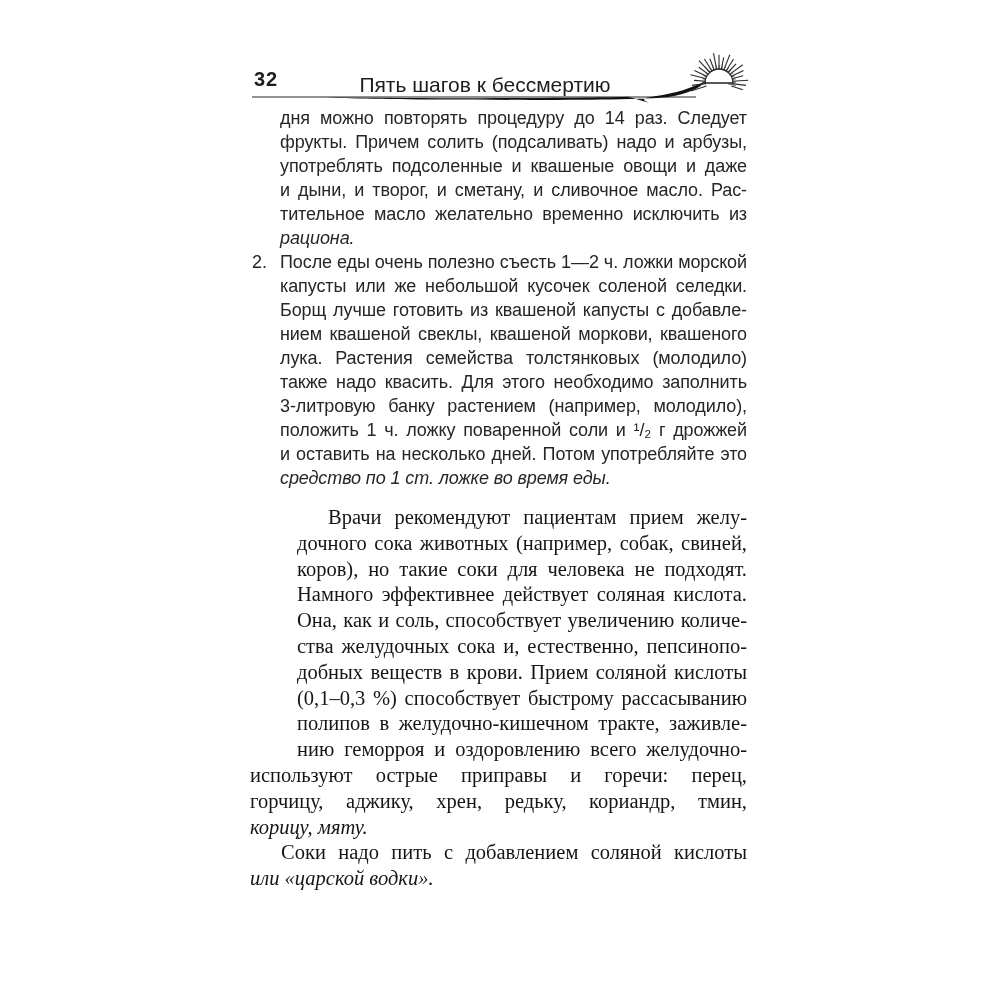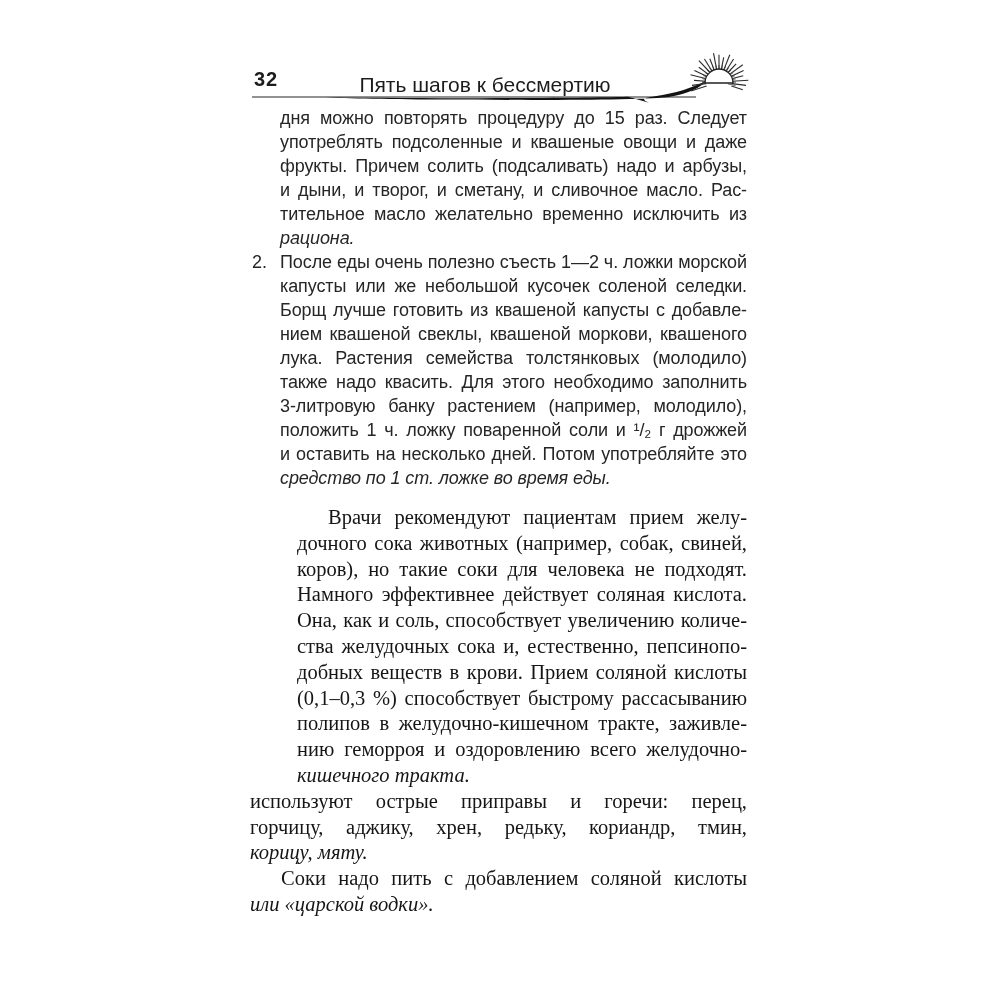--- a/index.html
+++ b/index.html
@@ -98,23 +98,23 @@
         <line x1="461.5" y1="25.0" x2="454.9" y2="20.5" stroke="#3a3a3a" stroke-width="0.8"></line>
         <line x1="460.7" y1="26.6" x2="453.3" y2="23.5" stroke="#3a3a3a" stroke-width="0.8"></line>
         <line x1="460.2" y1="28.3" x2="452.3" y2="26.7" stroke="#3a3a3a" stroke-width="0.8"></line>
         <line x1="460.0" y1="30.0" x2="452.0" y2="30.0" stroke="#3a3a3a" stroke-width="0.8"></line>
       </g>
     <path d="M 455 31 A 14 14 0 0 1 483 31 L 455 31 Z" fill="#ffffff" stroke="#222222" stroke-width="1.3"></path>
   </svg>
 
   <div class="column">
       <div class="block sans">
-        <div class="line">дня можно повторять процедуру до 15 раз. Следует</div>
+        <div class="line">дня можно повторять процедуру до 14 раз. Следует</div>
+        <div class="line">фрукты. Причем солить (подсаливать) надо и арбузы,</div>
         <div class="line">употреблять подсоленные и квашеные овощи и даже</div>
-        <div class="line">фрукты. Причем солить (подсаливать) надо и арбузы,</div>
         <div class="line">и дыни, и творог, и сметану, и сливочное масло. Рас-</div>
         <div class="line">тительное масло желательно временно исключить из</div>
         <div class="line last">рациона.</div>
       </div>
       <div class="block sans">
         <span class="marker">2.</span>
         <div class="line">После еды очень полезно съесть 1—2 ч. ложки морской</div>
         <div class="line">капусты или же небольшой кусочек соленой селедки.</div>
         <div class="line">Борщ лучше готовить из квашеной капусты с добавле-</div>
         <div class="line">нием квашеной свеклы, квашеной моркови, квашеного</div>
@@ -129,21 +129,20 @@
         <div class="line indent">Врачи рекомендуют пациентам прием желу-</div>
         <div class="line">дочного сока животных (например, собак, свиней,</div>
         <div class="line">коров), но такие соки для человека не подходят.</div>
         <div class="line">Намного эффективнее действует соляная кислота.</div>
         <div class="line">Она, как и соль, способствует увеличению количе-</div>
         <div class="line">ства желудочных сока и, естественно, пепсинопо-</div>
         <div class="line">добных веществ в крови. Прием соляной кислоты</div>
         <div class="line">(0,1–0,3 %) способствует быстрому рассасыванию</div>
         <div class="line">полипов в желудочно-кишечном тракте, заживле-</div>
         <div class="line">нию геморроя и оздоровлению всего желудочно-</div>
-        <div class="line last">кишечного тракта.</div>
       </div>
       <div class="block serif">
         <div class="line">используют острые приправы и горечи: перец,</div>
         <div class="line">горчицу, аджику, хрен, редьку, кориандр, тмин,</div>
         <div class="line last">корицу, мяту.</div>
       </div>
       <div class="block serif">
         <div class="line indent">Соки надо пить с добавлением соляной кислоты</div>
         <div class="line last">или «царской водки».</div>
       </div>

